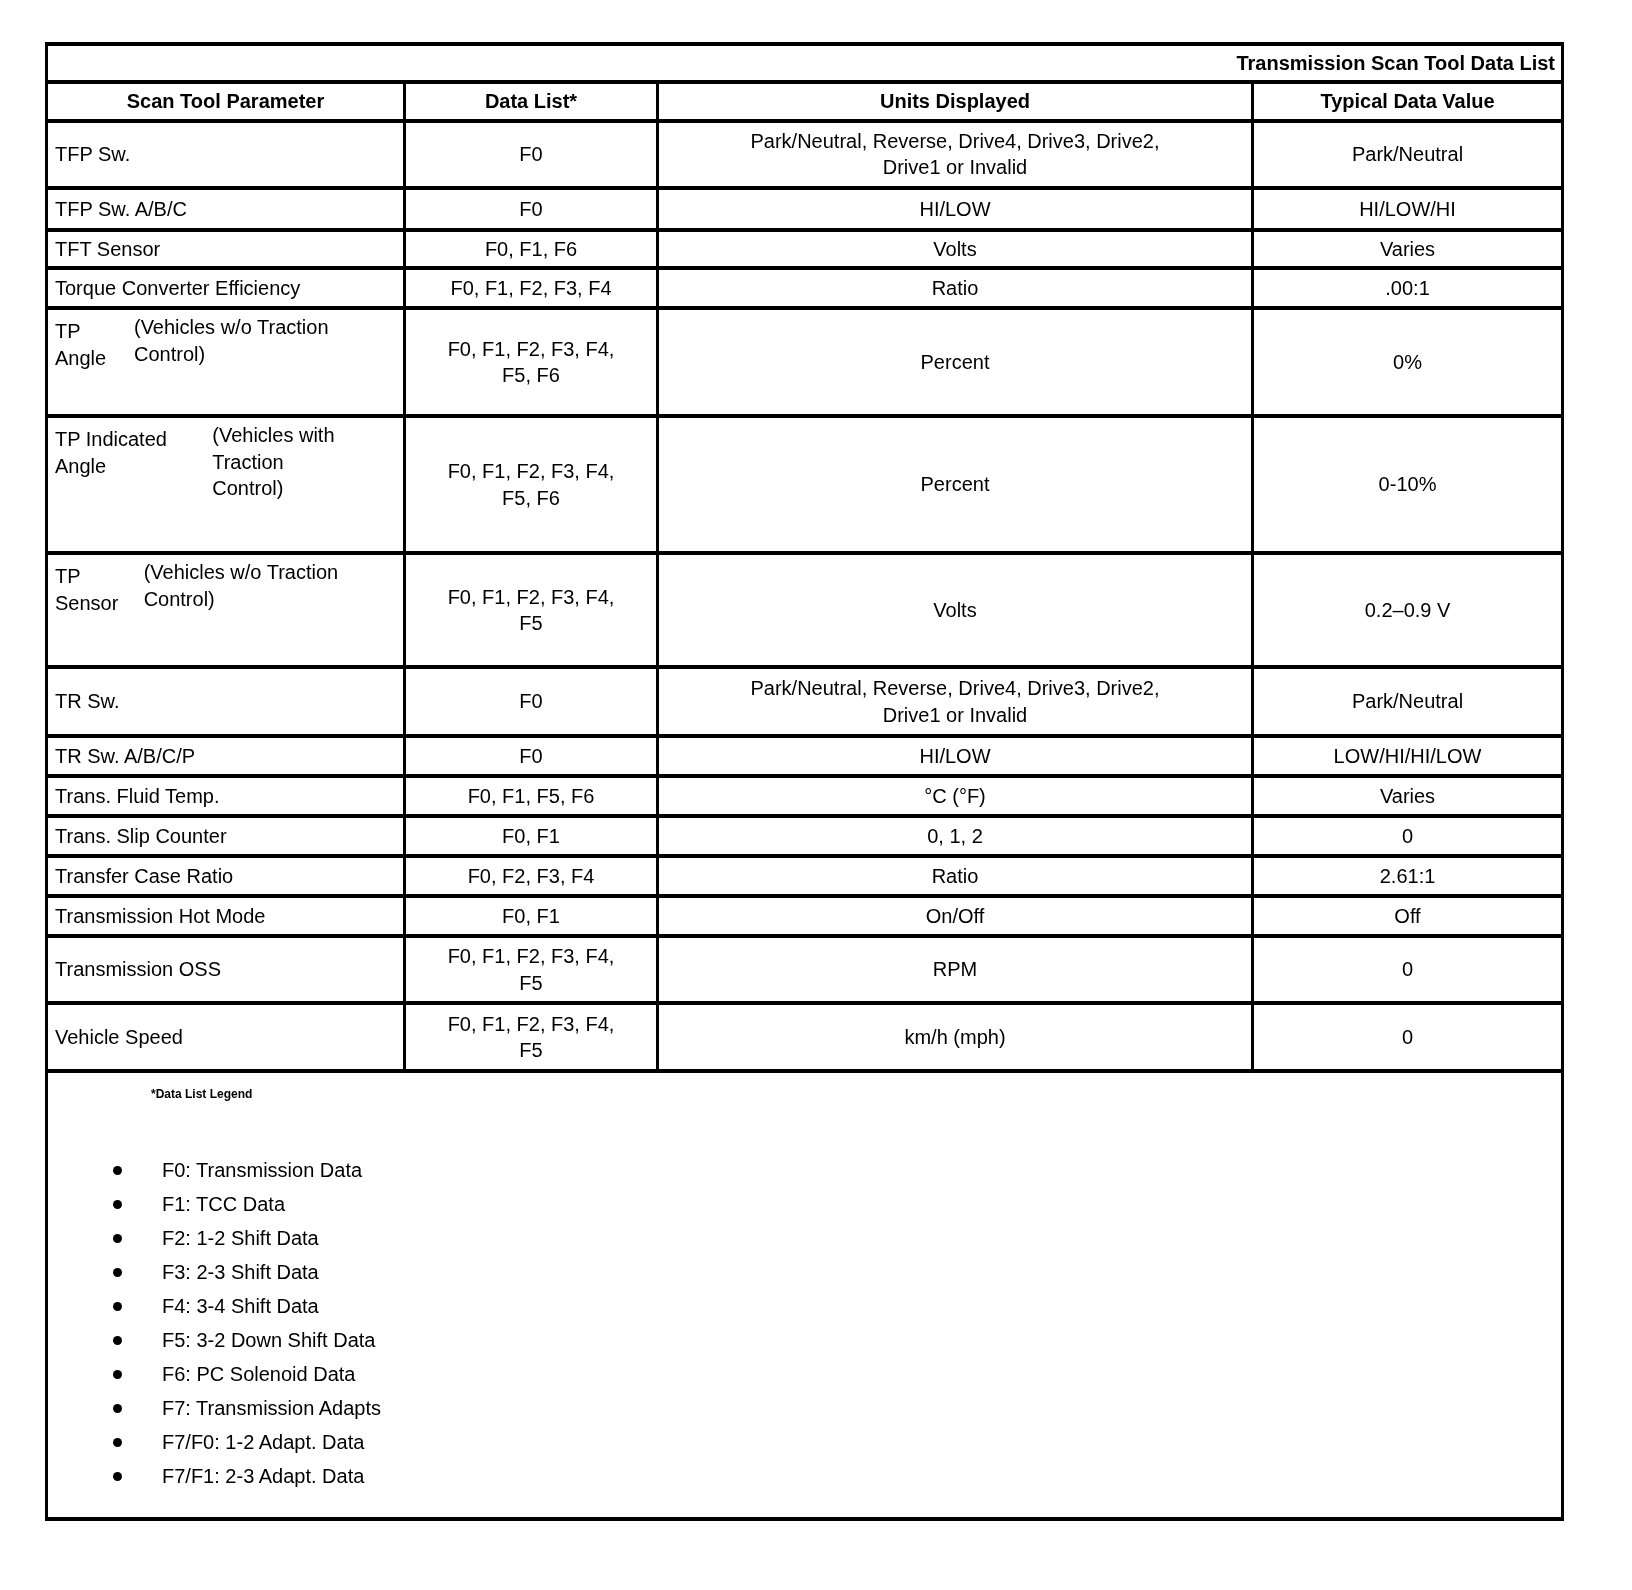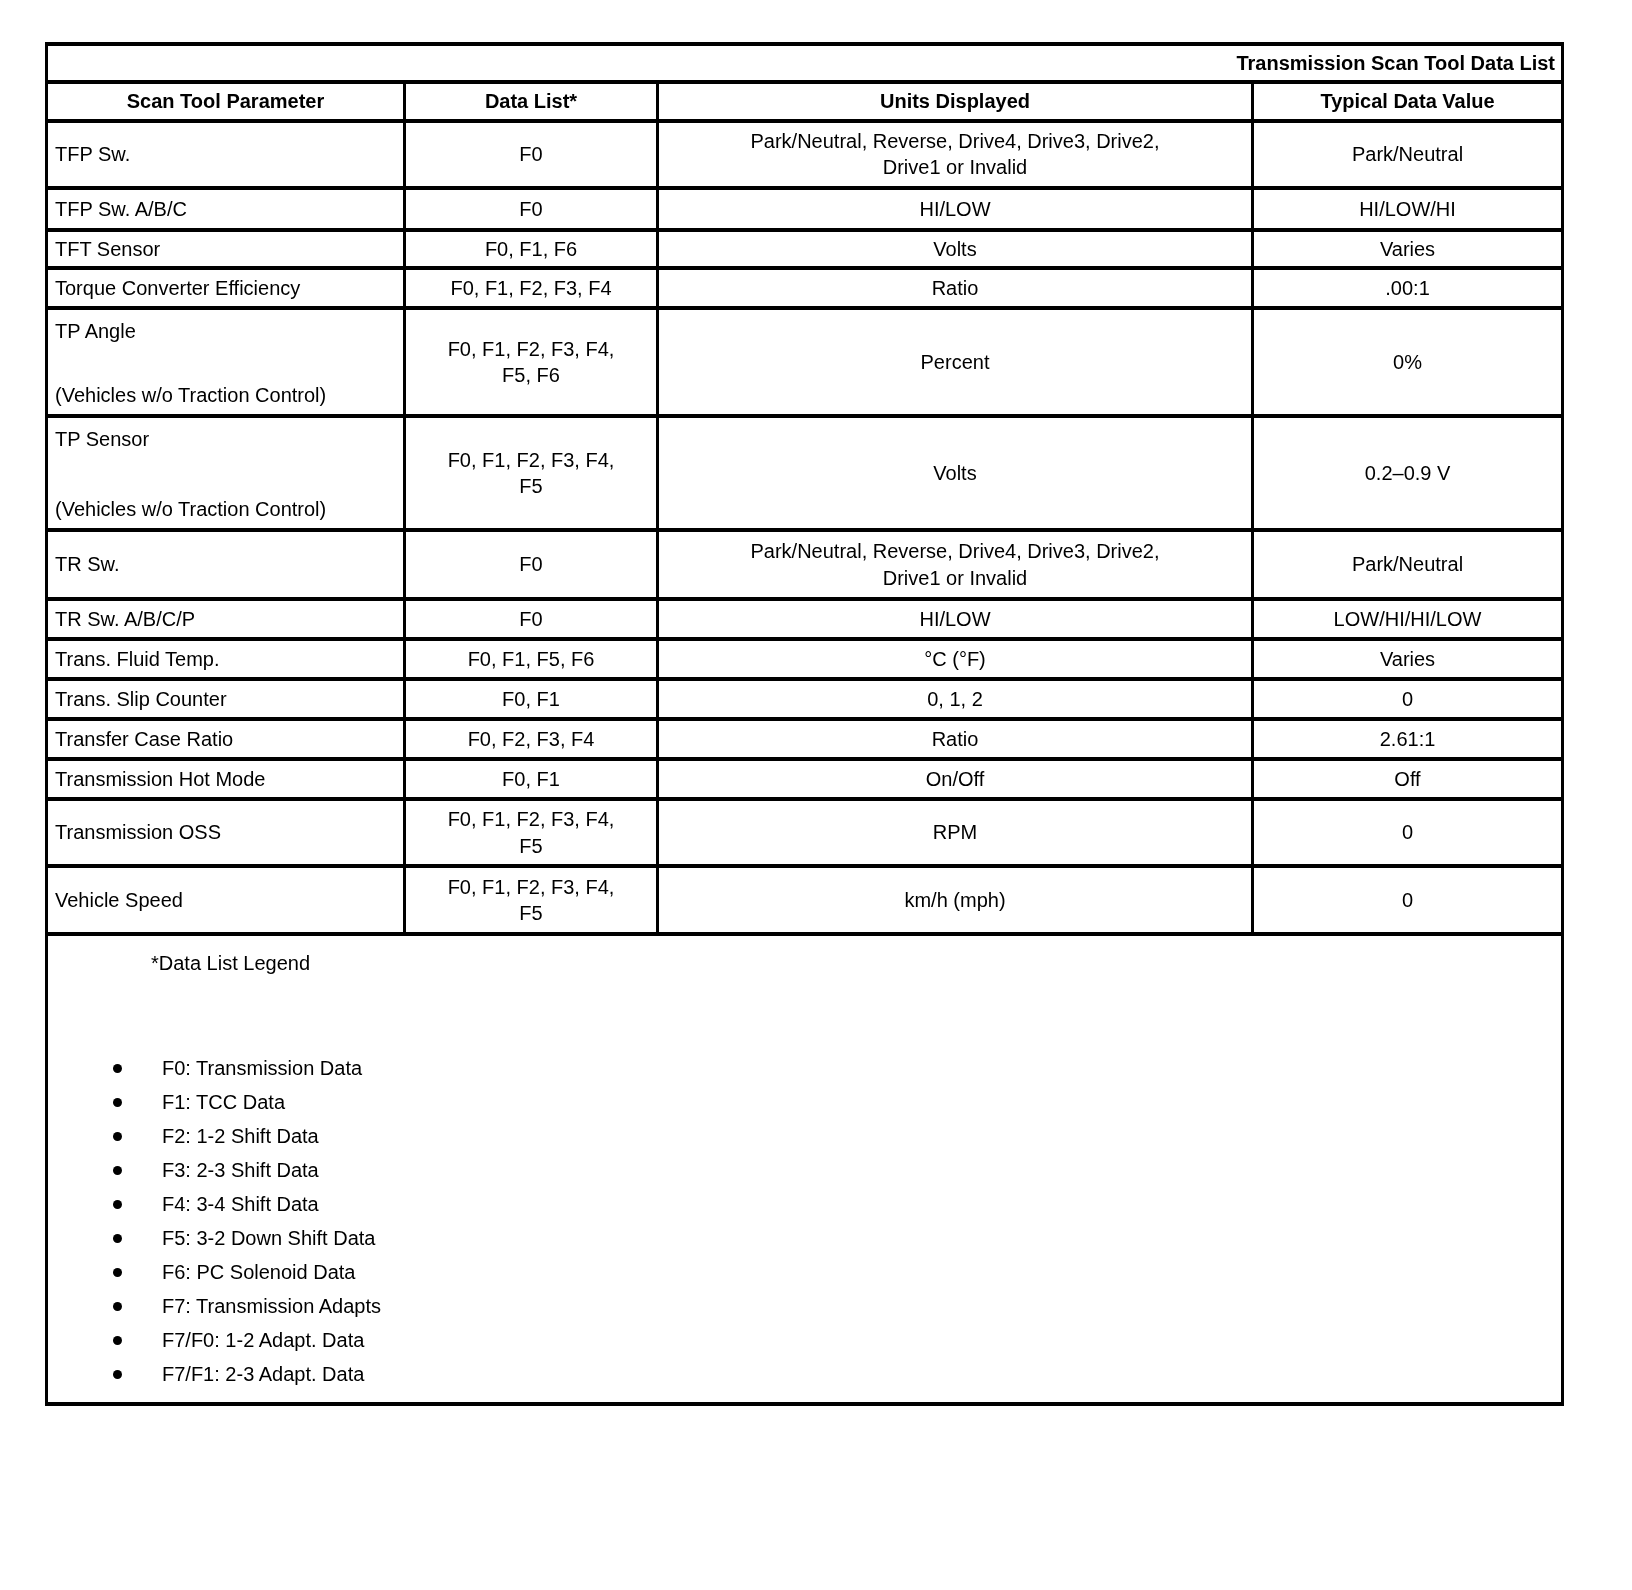--- a/index.html
+++ b/index.html
@@ -30,28 +30,28 @@
   .title-cell {
     text-align: right; font-weight: bold; padding: 4px 6px;
   }
   .doc-table th {
     text-align: center; font-weight: bold; padding: 4px 6px; margin-top: 16px;
   }
   td.param { text-align: left; padding: 4px 4px 4px 7px; }
   td.center { text-align: center; padding: 4px 8px; white-space: pre-line; }
   td.param.split { vertical-align: top; }
   .split-inner {
-    display: flex; flex-direction: column; justify-content: space-between;
+    display: flex; flex-direction: row; justify-content: space-between;
     height: 100%; min-height: inherit;
   }
   .split-inner .top { display: block; padding-top: 4px; }
   .split-inner .bottom { display: block; padding-bottom: 2px; white-space: pre-line; }
   td.legend-cell { vertical-align: top; padding: 14px 10px 10px 10px; }
   .legend-heading {
-    font-weight: normal; margin-left: 93px; margin-bottom: 75px; font-size: 20px;
+    font-weight: bold; margin-left: 93px; margin-bottom: 50px; font-size: 12px;
   }
   .legend-list { list-style: none; }
   .legend-item { height: 34px; display: flex; align-items: center; }
   .bullet {
     width: 9px; height: 9px; border-radius: 50%;
     background: #000; display: inline-block;
     margin-left: 55px; margin-right: 40px; flex: 0 0 auto;
   }
 </style>
 </head>
@@ -106,20 +106,33 @@
         <div class="split-inner" style="min-height:96px">
           <span class="top">TP Angle</span>
           <span class="bottom">(Vehicles w/o Traction Control)</span>
         </div>
       </td>
       <td class="center">F0, F1, F2, F3, F4,
 F5, F6</td>
       <td class="center">Percent</td>
       <td class="center">0%</td>
     </tr>
+    <tr style="height:133px">
+      <td class="param split">
+        <div class="split-inner" style="min-height:125px">
+          <span class="top">TP Indicated Angle</span>
+          <span class="bottom">(Vehicles with Traction
+Control)</span>
+        </div>
+      </td>
+      <td class="center">F0, F1, F2, F3, F4,
+F5, F6</td>
+      <td class="center">Percent</td>
+      <td class="center">0-10%</td>
+    </tr>
     <tr style="height:110px">
       <td class="param split">
         <div class="split-inner" style="min-height:102px">
           <span class="top">TP Sensor</span>
           <span class="bottom">(Vehicles w/o Traction Control)</span>
         </div>
       </td>
       <td class="center">F0, F1, F2, F3, F4,
 F5</td>
       <td class="center">Volts</td>

